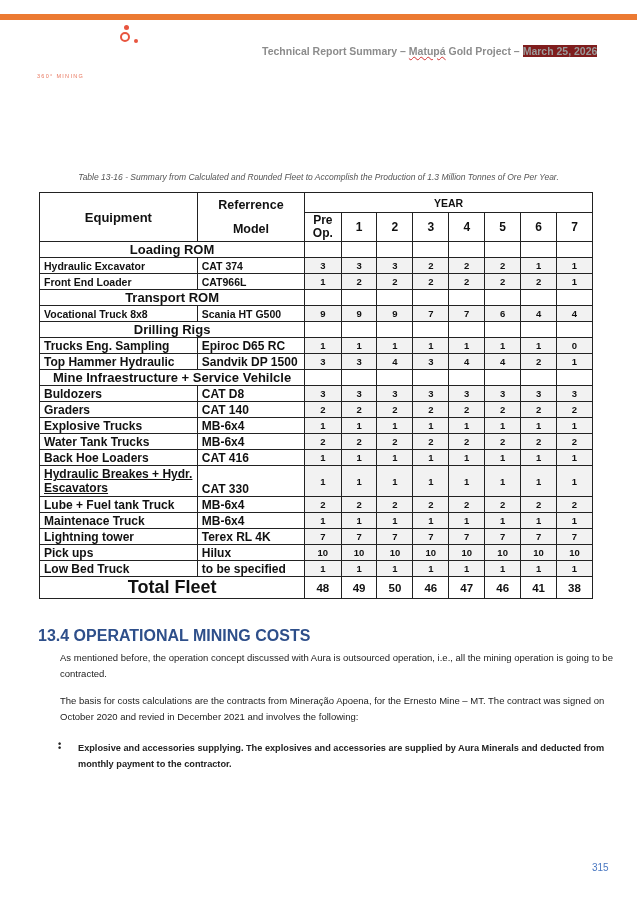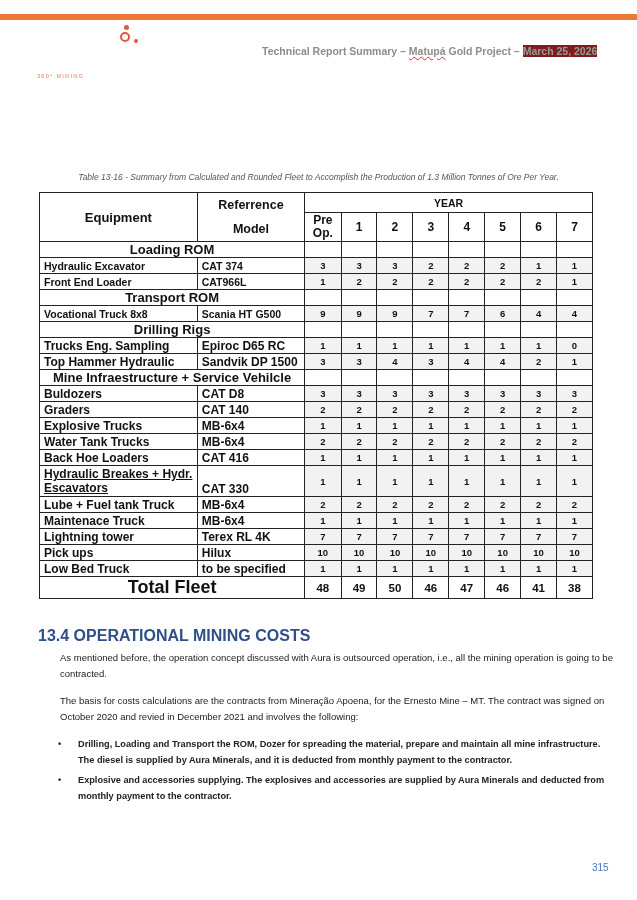--- a/index.html
+++ b/index.html
@@ -327,17 +327,17 @@
         <td class="num">41</td>
         <td class="num">38</td>
       </tr>
     </tbody>
 </table>
 
 <div class="section-heading">13.4  OPERATIONAL MINING COSTS</div>
 <div class="para p1">As mentioned before, the operation concept discussed with Aura is outsourced operation, i.e., all the mining operation is going to be contracted.</div>
 <div class="para p2">The basis for costs calculations are the contracts from Mineração Apoena, for the Ernesto Mine – MT. The contract was signed on October 2020 and revied in December 2021 and involves the following:</div>
 <ul class="bullets">
-  <li><span class="bullet">•</span><span>Drilling, Loading and Transport the ROM, Dozer for spreading the material, prepare and maintain all mine infrastructure. The diesel is supplied by Aura Minerals, and it is deducted from monthly payment to the contractor.</span></li>
+  <li><span class="bullet">•</span></li>
   <li><span class="bullet">•</span><span>Explosive and accessories supplying. The explosives and accessories are supplied by Aura Minerals and deducted from monthly payment to the contractor.</span></li>
 </ul>
 
 <div class="page-num">315</div>
 
 </body></html>

